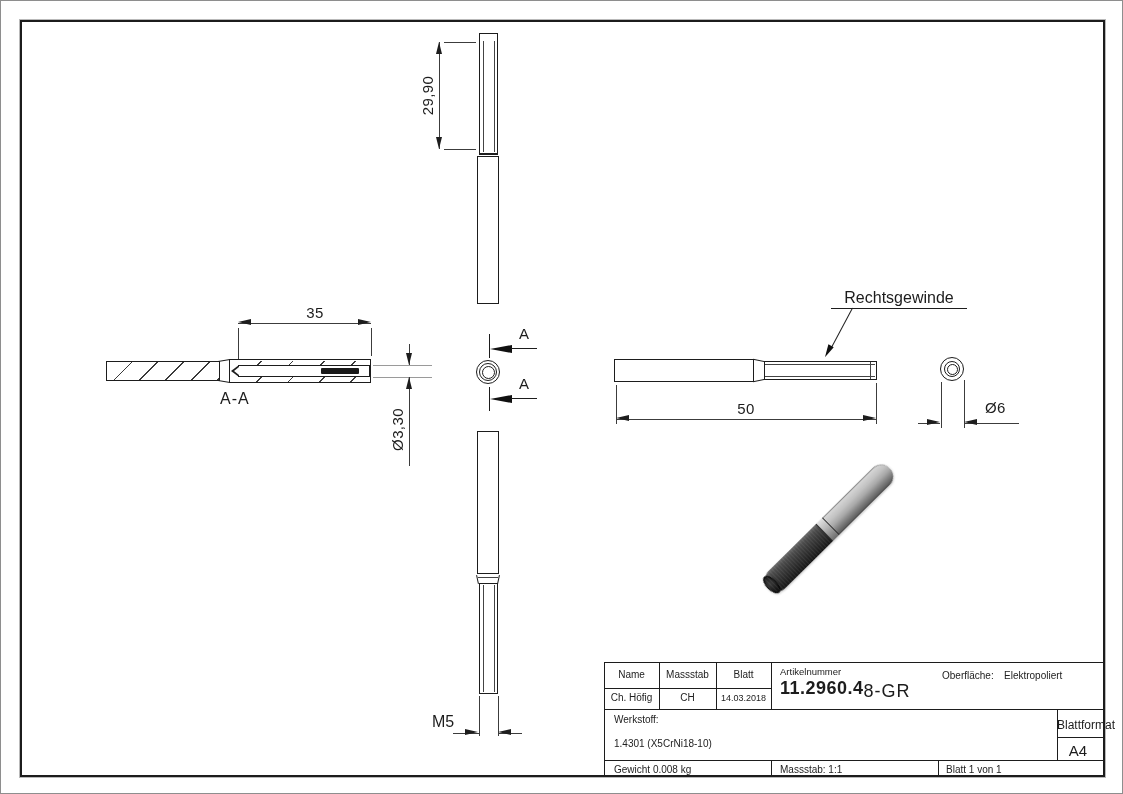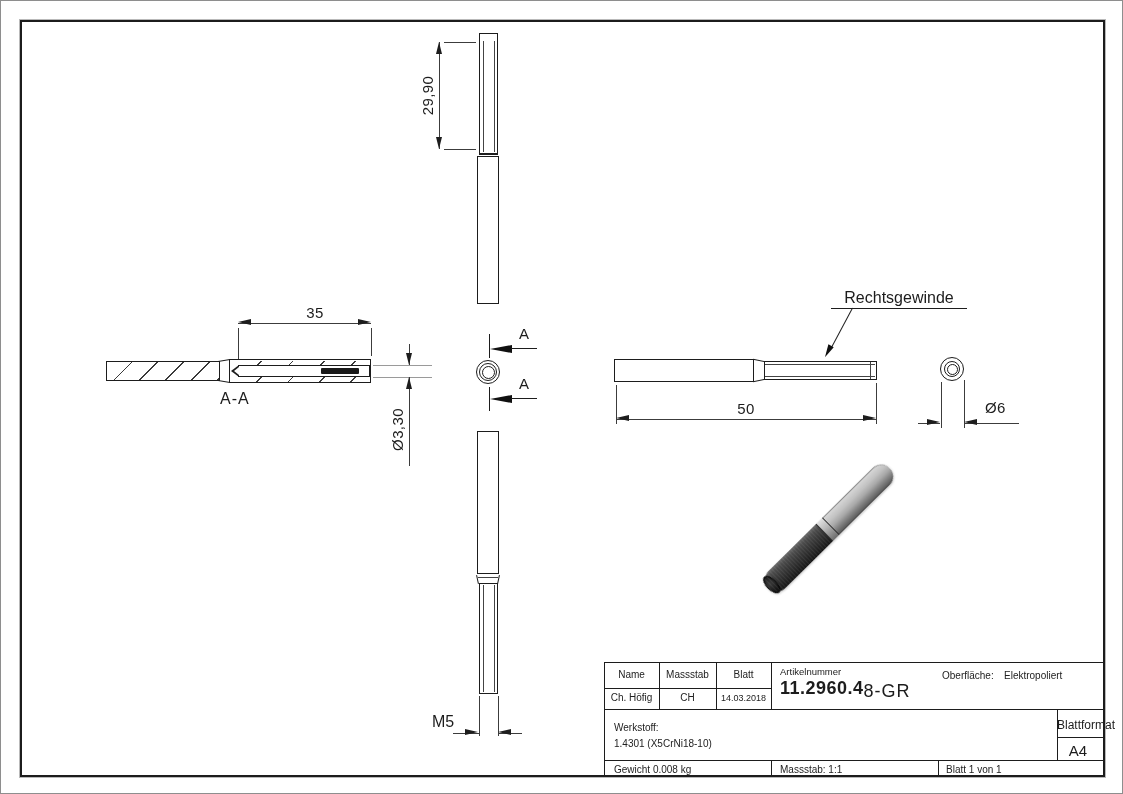--- a/index.html
+++ b/index.html
@@ -188,21 +188,21 @@
     <div class="t tb tbc" style="left:715px;top:692px;width:55px;font-size:9px;">14.03.2018</div>
 
     <div class="t tb" style="left:779px;top:665px;font-size:9.5px;">Artikelnummer</div>
     <div class="t" style="left:779px;top:677px;font-size:18px;">
       <span style="font-weight:bold;letter-spacing:.5px;text-align:center;">11.2960.4</span><span style="position:relative;top:3px;letter-spacing:1px;">8-GR</span>
     </div>
 
     <div class="t tb" style="left:941px;top:669px;">Oberfläche:</div>
     <div class="t tb" style="left:1003px;top:669px;">Elektropoliert</div>
 
-    <div class="t tb" style="left:613px;top:713px;margin-top:8px;">Werkstoff:</div>
+    <div class="t tb" style="left:613px;top:713px;">Werkstoff:</div>
     <div class="t tb" style="left:613px;top:737px;">1.4301 (X5CrNi18-10)</div>
 
     <div class="t tbc" style="left:1056px;top:717px;width:44px;font-size:12px;text-align:center;">Blattformat</div>
     <div class="t tbc" style="left:1056px;top:741px;width:42px;font-size:15px;">A4</div>
 
     <div class="t tb" style="left:613px;top:762.5px;">Gewicht 0.008 kg</div>
     <div class="t tb" style="left:779px;top:762.5px;">Massstab: 1:1</div>
     <div class="t tb" style="left:945px;top:762.5px;">Blatt 1 von 1</div>
   </div>
 </div>

